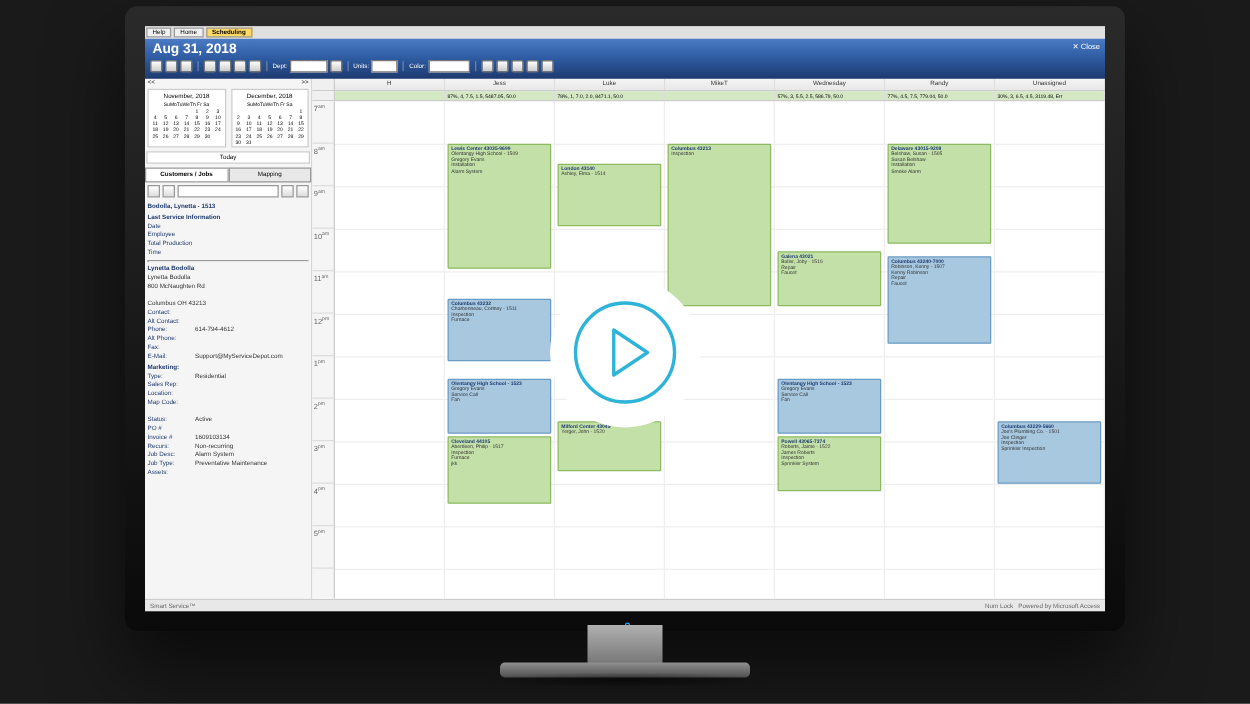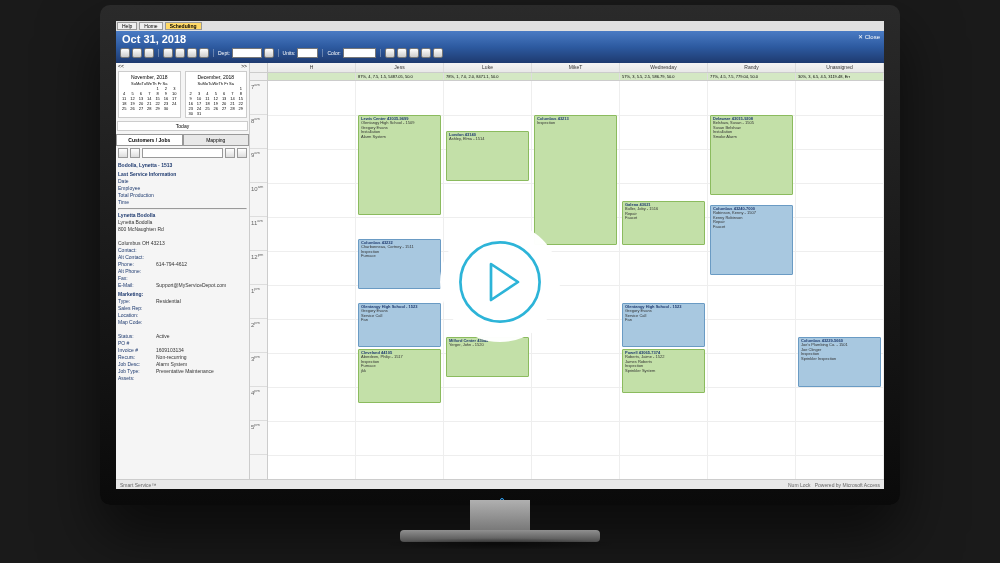--- a/index.html
+++ b/index.html
@@ -81,21 +81,21 @@
 <div class="monitor">
 <div class="screen">
 
 <div class="menubar">
   <span class="tab">Help</span>
   <span class="tab">Home</span>
   <span class="tab active">Scheduling</span>
 </div>
 
 <div class="titlebar">
-  <div class="title">Oct 31, 2018</div>
+  <div class="title">Aug 31, 2018</div>
   <div class="close">✕ Close</div>
   <div class="toolbar">
     <span class="tbtn"></span>
     <span class="tbtn"></span>
     <span class="tbtn"></span>
     <span class="tsep"></span>
     <span class="tbtn"></span>
     <span class="tbtn"></span>
     <span class="tbtn"></span>
     <span class="tbtn"></span>

